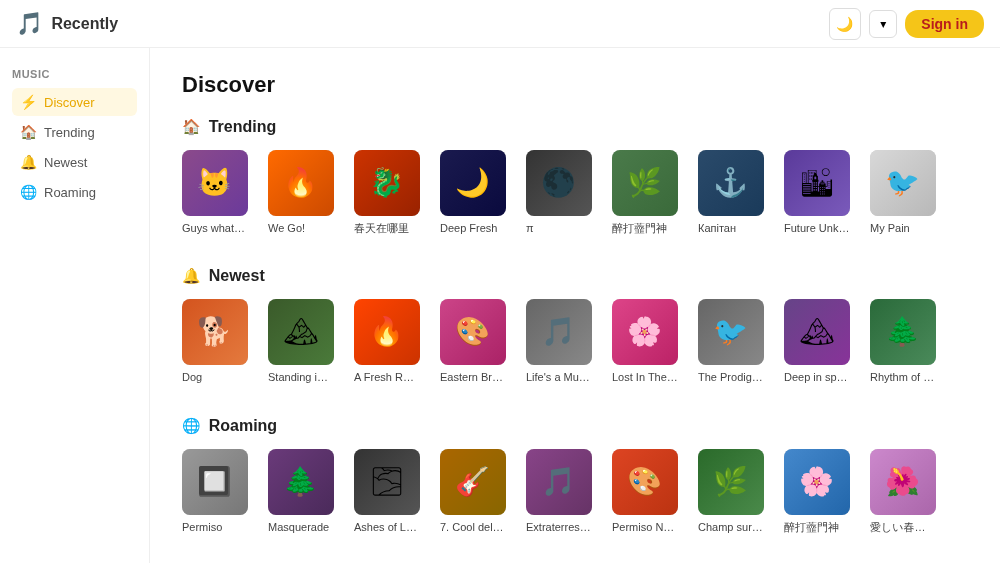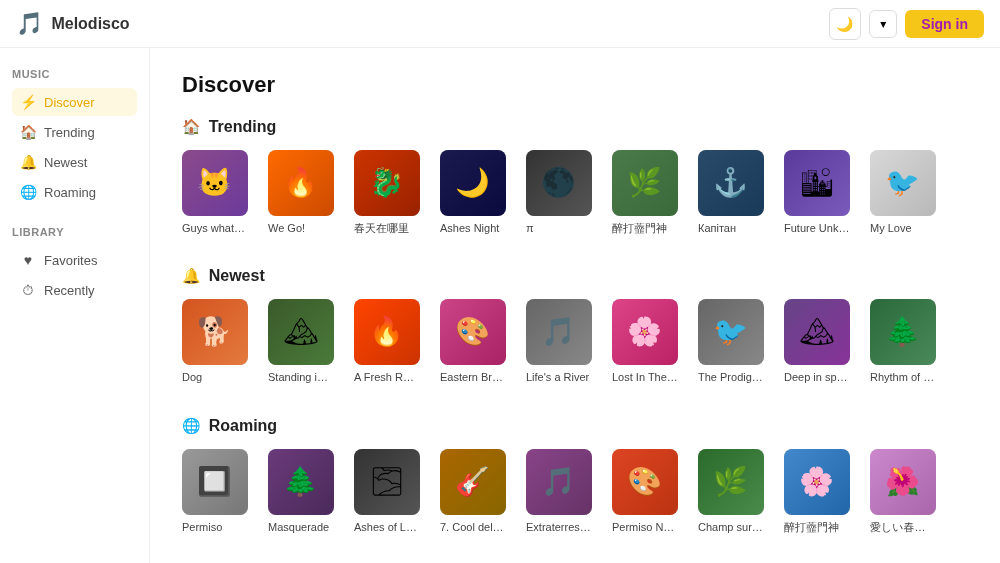--- a/index.html
+++ b/index.html
@@ -9,21 +9,21 @@
     #topnav {
       display: flex; align-items: center; justify-content: space-between;
       padding: 0 16px; height: 48px; border-bottom: 1px solid #eee;
       background: #fff; position: fixed; top: 0; left: 0; right: 0; z-index: 100;
     }
     .nav-logo { display: flex; align-items: center; gap: 8px; font-weight: 700; font-size: 16px; color: #333; }
     .logo-icon { font-size: 22px; }
     .nav-right { display: flex; align-items: center; gap: 8px; }
     .theme-btn { background: none; border: 1px solid #ddd; border-radius: 6px; width: 32px; height: 32px; cursor: pointer; font-size: 14px; display: flex; align-items: center; justify-content: center; }
     .dropdown-btn { background: none; border: 1px solid #ddd; border-radius: 6px; width: 28px; height: 28px; cursor: pointer; font-size: 12px; display: flex; align-items: center; justify-content: center; }
-    .signin-btn { background: #f5c518; border: none; border-radius: 6px; padding: 6px 16px; font-weight: 600; font-size: 14px; cursor: pointer; color: #a21caf; }
+    .signin-btn { background: #f5c518; border: none; border-radius: 13px; padding: 6px 16px; font-weight: 600; font-size: 14px; cursor: pointer; color: #b91c1c; }
 
     
     #layout { display: flex; margin-top: 48px; height: calc(100vh - 48px); }
 
     
     #sidebar {
       width: 150px; min-width: 150px; background: #fff; border-right: 1px solid #eee;
       padding: 20px 12px; overflow-y: auto; flex-shrink: 0;
     }
     .sidebar-section-label { font-size: 11px; font-weight: 600; color: #888; text-transform: uppercase; letter-spacing: 0.5px; margin-bottom: 8px; margin-top: 0; }
@@ -56,21 +56,21 @@
 
     
     .card-img svg { width: 100%; height: 100%; }
   </style>
 </head>
 <body>
 
 <nav id="topnav">
   <div class="nav-logo">
     <span class="logo-icon">🎵</span>
-    <span>Melodisco</span>
+    <span>Recently</span>
   </div>
   <div class="nav-right">
     <button class="theme-btn">🌙</button>
     <button class="dropdown-btn">▾</button>
     <button class="signin-btn">Sign in</button>
   </div>
 </nav>
 
 <div id="layout">
 
@@ -88,32 +88,20 @@
         </div>
         <div class="sidebar-item">
           <span class="icon">🔔</span>
           <span>Newest</span>
         </div>
         <div class="sidebar-item">
           <span class="icon">🌐</span>
           <span>Roaming</span>
         </div>
       </div>
-    <div class="sidebar-section" id="sidebar-library-section">
-      <div class="sidebar-section-label">Library</div>
-
-    <div class="sidebar-item">
-          <span class="icon">♥</span>
-          <span>Favorites</span>
-        </div>
-        <div class="sidebar-item">
-          <span class="icon">⏱</span>
-          <span>Recently</span>
-        </div>
-      </div>
   </aside>
 
   <main id="main">
     <h1 class="page-title">Discover</h1>
 
   <div class="section">
         <div class="section-header">
           <span class="sec-icon">🏠</span>
           <span>Trending</span>
         </div>
@@ -161,21 +149,21 @@
             <div class="card-img"><svg xmlns="http://www.w3.org/2000/svg" viewBox="0 0 66 66">
       <defs>
         <linearGradient id="g0_3" x1="0%" y1="0%" x2="100%" y2="100%">
           <stop offset="0%" stop-color="#1A1A4E"></stop>
           <stop offset="100%" stop-color="#0A0A3E"></stop>
         </linearGradient>
       </defs>
       <rect width="66" height="66" fill="url(#g0_3)"></rect>
       <text x="33" y="42" text-anchor="middle" font-size="28">🌙</text>
     </svg></div>
-            <div class="card-label">Ashes Night</div>
+            <div class="card-label">Deep Fresh</div>
           </div>
           <div class="card">
             <div class="card-img"><svg xmlns="http://www.w3.org/2000/svg" viewBox="0 0 66 66">
       <defs>
         <linearGradient id="g0_4" x1="0%" y1="0%" x2="100%" y2="100%">
           <stop offset="0%" stop-color="#333"></stop>
           <stop offset="100%" stop-color="#555"></stop>
         </linearGradient>
       </defs>
       <rect width="66" height="66" fill="url(#g0_4)"></rect>
@@ -226,21 +214,21 @@
             <div class="card-img"><svg xmlns="http://www.w3.org/2000/svg" viewBox="0 0 66 66">
       <defs>
         <linearGradient id="g0_8" x1="0%" y1="0%" x2="100%" y2="100%">
           <stop offset="0%" stop-color="#D8D8D8"></stop>
           <stop offset="100%" stop-color="#B8B8B8"></stop>
         </linearGradient>
       </defs>
       <rect width="66" height="66" fill="url(#g0_8)"></rect>
       <text x="33" y="42" text-anchor="middle" font-size="28">🐦</text>
     </svg></div>
-            <div class="card-label">My Love</div>
+            <div class="card-label">My Pain</div>
           </div>
         </div>
       </div>
       <div class="section">
         <div class="section-header">
           <span class="sec-icon">🔔</span>
           <span>Newest</span>
         </div>
         <div class="cards-row">
           <div class="card">
@@ -299,21 +287,21 @@
             <div class="card-img"><svg xmlns="http://www.w3.org/2000/svg" viewBox="0 0 66 66">
       <defs>
         <linearGradient id="g1_4" x1="0%" y1="0%" x2="100%" y2="100%">
           <stop offset="0%" stop-color="#666"></stop>
           <stop offset="100%" stop-color="#888"></stop>
         </linearGradient>
       </defs>
       <rect width="66" height="66" fill="url(#g1_4)"></rect>
       <text x="33" y="42" text-anchor="middle" font-size="28">🎵</text>
     </svg></div>
-            <div class="card-label">Life's a River</div>
+            <div class="card-label">Life's a Music</div>
           </div>
           <div class="card">
             <div class="card-img"><svg xmlns="http://www.w3.org/2000/svg" viewBox="0 0 66 66">
       <defs>
         <linearGradient id="g1_5" x1="0%" y1="0%" x2="100%" y2="100%">
           <stop offset="0%" stop-color="#DD4488"></stop>
           <stop offset="100%" stop-color="#BB2266"></stop>
         </linearGradient>
       </defs>
       <rect width="66" height="66" fill="url(#g1_5)"></rect>

